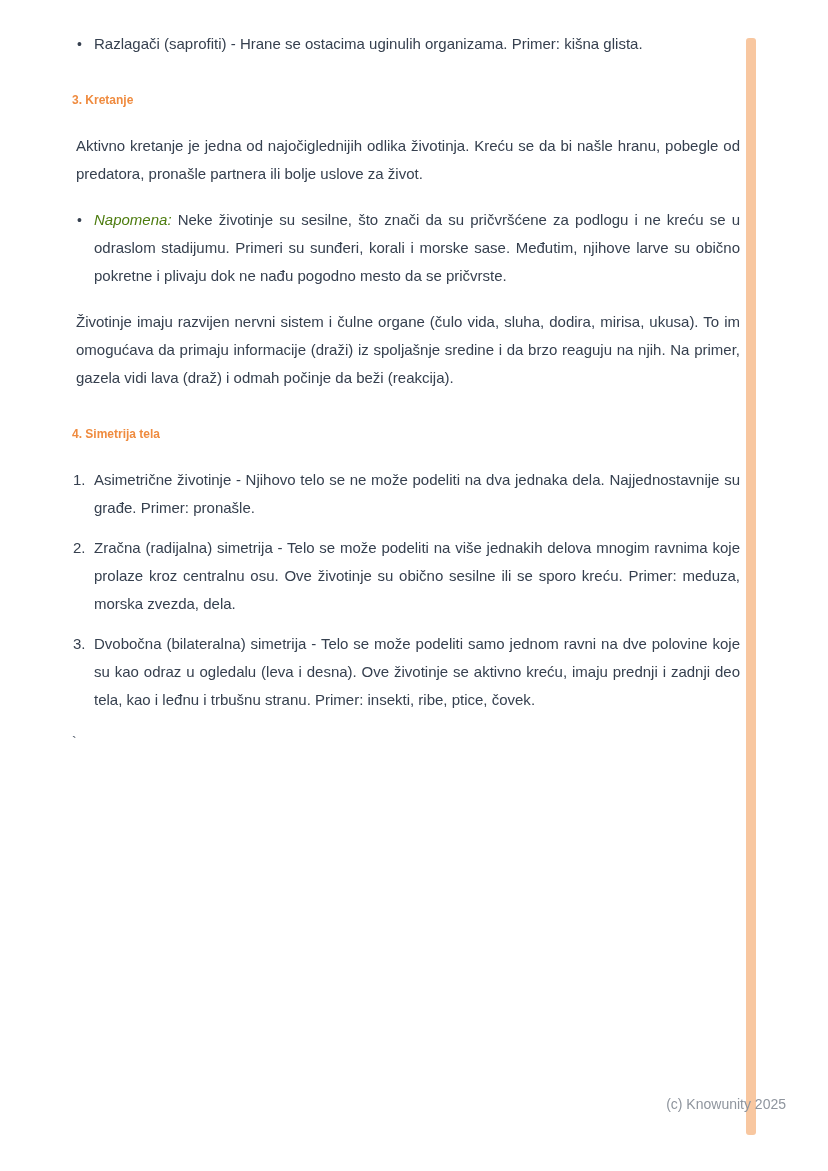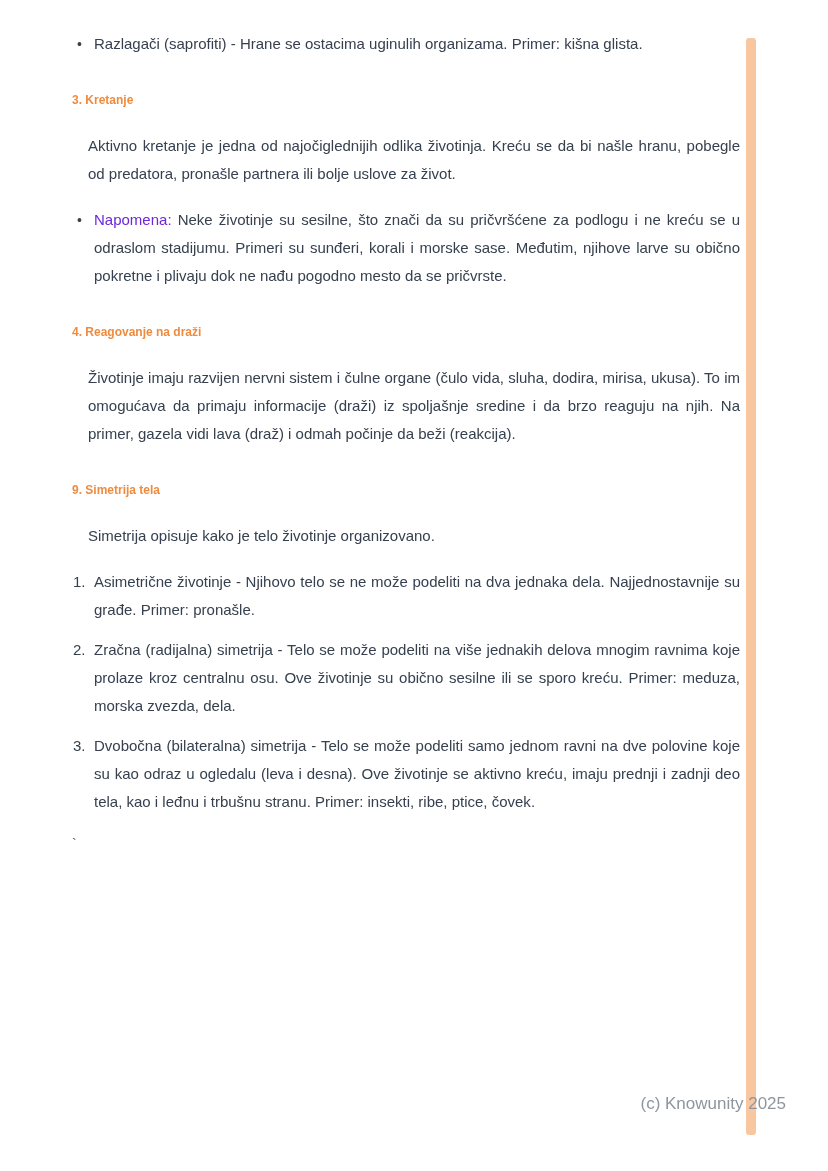--- a/index.html
+++ b/index.html
@@ -31,70 +31,68 @@
   }
   .heading{
     font-size:12px;
     line-height:24px;
     font-weight:700;
     color:var(--accent,#ef8b3f);
     margin:30px 0 20px 0;
   }
   .paragraph{
     text-align:justify;
-    margin:0 0 18px 16px;
+    margin:0 0 18px 4px;
   }
   .bullet-item, .numbered-item{
     position:relative;
     padding-left:22px;
     text-align:justify;
     margin:0 0 12px 0;
   }
   .bullet-item .marker{
     position:absolute;
     left:5px;
     top:0;
     font-size:14px;
   }
   .numbered-item .number{
     position:absolute;
     left:1px;
     top:0;
   }
   .bullet-group-gap{margin-bottom:18px;}
   .run-b{font-weight:400;}
-  .run-i{color:#6d28d9;}
+  .run-i{font-style:italic;color:#4d7c0f;}
   .stray{
     margin:14px 0 0 0;
     font-size:14px;
     color:#4a5565;
   }
   .footer{
     position:absolute;
     top:1097px;
     right:42px;
-    font-size:17px;
+    font-size:14px;
     line-height:14px;
     color:#8f959e;
     z-index:2;
   }
 </style>
 </head>
 <body>
 
 <div class="page" style="--accent: #ef8b3f; --stripe: #f8c7a0; --text: #36404f;">
   <div class="stripe"></div>
   <main class="content">
       <div class="bullet-item bullet-group-gap"><span class="marker">•</span><span class="run-b ">Razlagači (saprofiti)</span><span class=""> - Hrane se ostacima uginulih organizama. Primer: kišna glista.</span></div>
       <h2 class="heading">3. Kretanje</h2>
       <p class="paragraph"><span class="">Aktivno kretanje je jedna od najočiglednijih odlika životinja. Kreću se da bi našle hranu, pobegle od predatora, pronašle partnera ili bolje uslove za život.</span></p>
       <div class="bullet-item bullet-group-gap"><span class="marker">•</span><span class="run-i">Napomena:</span><span class=""> Neke životinje su </span><span class="run-b ">sesilne</span><span class="">, što znači da su pričvršćene za podlogu i ne kreću se u odraslom stadijumu. Primeri su sunđeri, korali i morske sase. Međutim, njihove larve su obično pokretne i plivaju dok ne nađu pogodno mesto da se pričvrste.</span></div>
-      <h2 class="heading">4. Reagovanje na draži</h2>
       <p class="paragraph"><span class="">Životinje imaju razvijen </span><span class="run-b ">nervni sistem</span><span class=""> i </span><span class="run-b ">čulne organe</span><span class=""> (čulo vida, sluha, dodira, mirisa, ukusa). To im omogućava da primaju informacije (draži) iz spoljašnje sredine i da brzo reaguju na njih. Na primer, gazela vidi lava (draž) i odmah počinje da beži (reakcija).</span></p>
-      <h2 class="heading">9. Simetrija tela</h2>
-      <p class="paragraph"><span class="">Simetrija opisuje kako je telo životinje organizovano.</span></p>
+      <h2 class="heading">4. Simetrija tela</h2>
       <div class="numbered-item"><span class="number">1.</span><span class="run-b ">Asimetrične životinje</span><span class=""> - Njihovo telo se ne može podeliti na dva jednaka dela. Najjednostavnije su građe. Primer: </span><span class="run-b ">pronašle</span><span class="">.</span></div>
       <div class="numbered-item"><span class="number">2.</span><span class="run-b ">Zračna (radijalna) simetrija</span><span class=""> - Telo se može podeliti na više jednakih delova mnogim ravnima koje prolaze kroz centralnu osu. Ove životinje su obično sesilne ili se sporo kreću. Primer: </span><span class="run-b ">meduza, morska zvezda, dela</span><span class="">.</span></div>
       <div class="numbered-item"><span class="number">3.</span><span class="run-b ">Dvobočna (bilateralna) simetrija</span><span class=""> - Telo se može podeliti samo jednom ravni na dve polovine koje su kao odraz u ogledalu (leva i desna). Ove životinje se aktivno kreću, imaju prednji i zadnji deo tela, kao i leđnu i trbušnu stranu. Primer: </span><span class="run-b ">insekti, ribe, ptice, čovek</span><span class="">.</span></div>
       <div class="stray">`</div>
     </main>
   <div class="footer">(c) Knowunity 2025</div>
 </div>
 
 </body></html>

